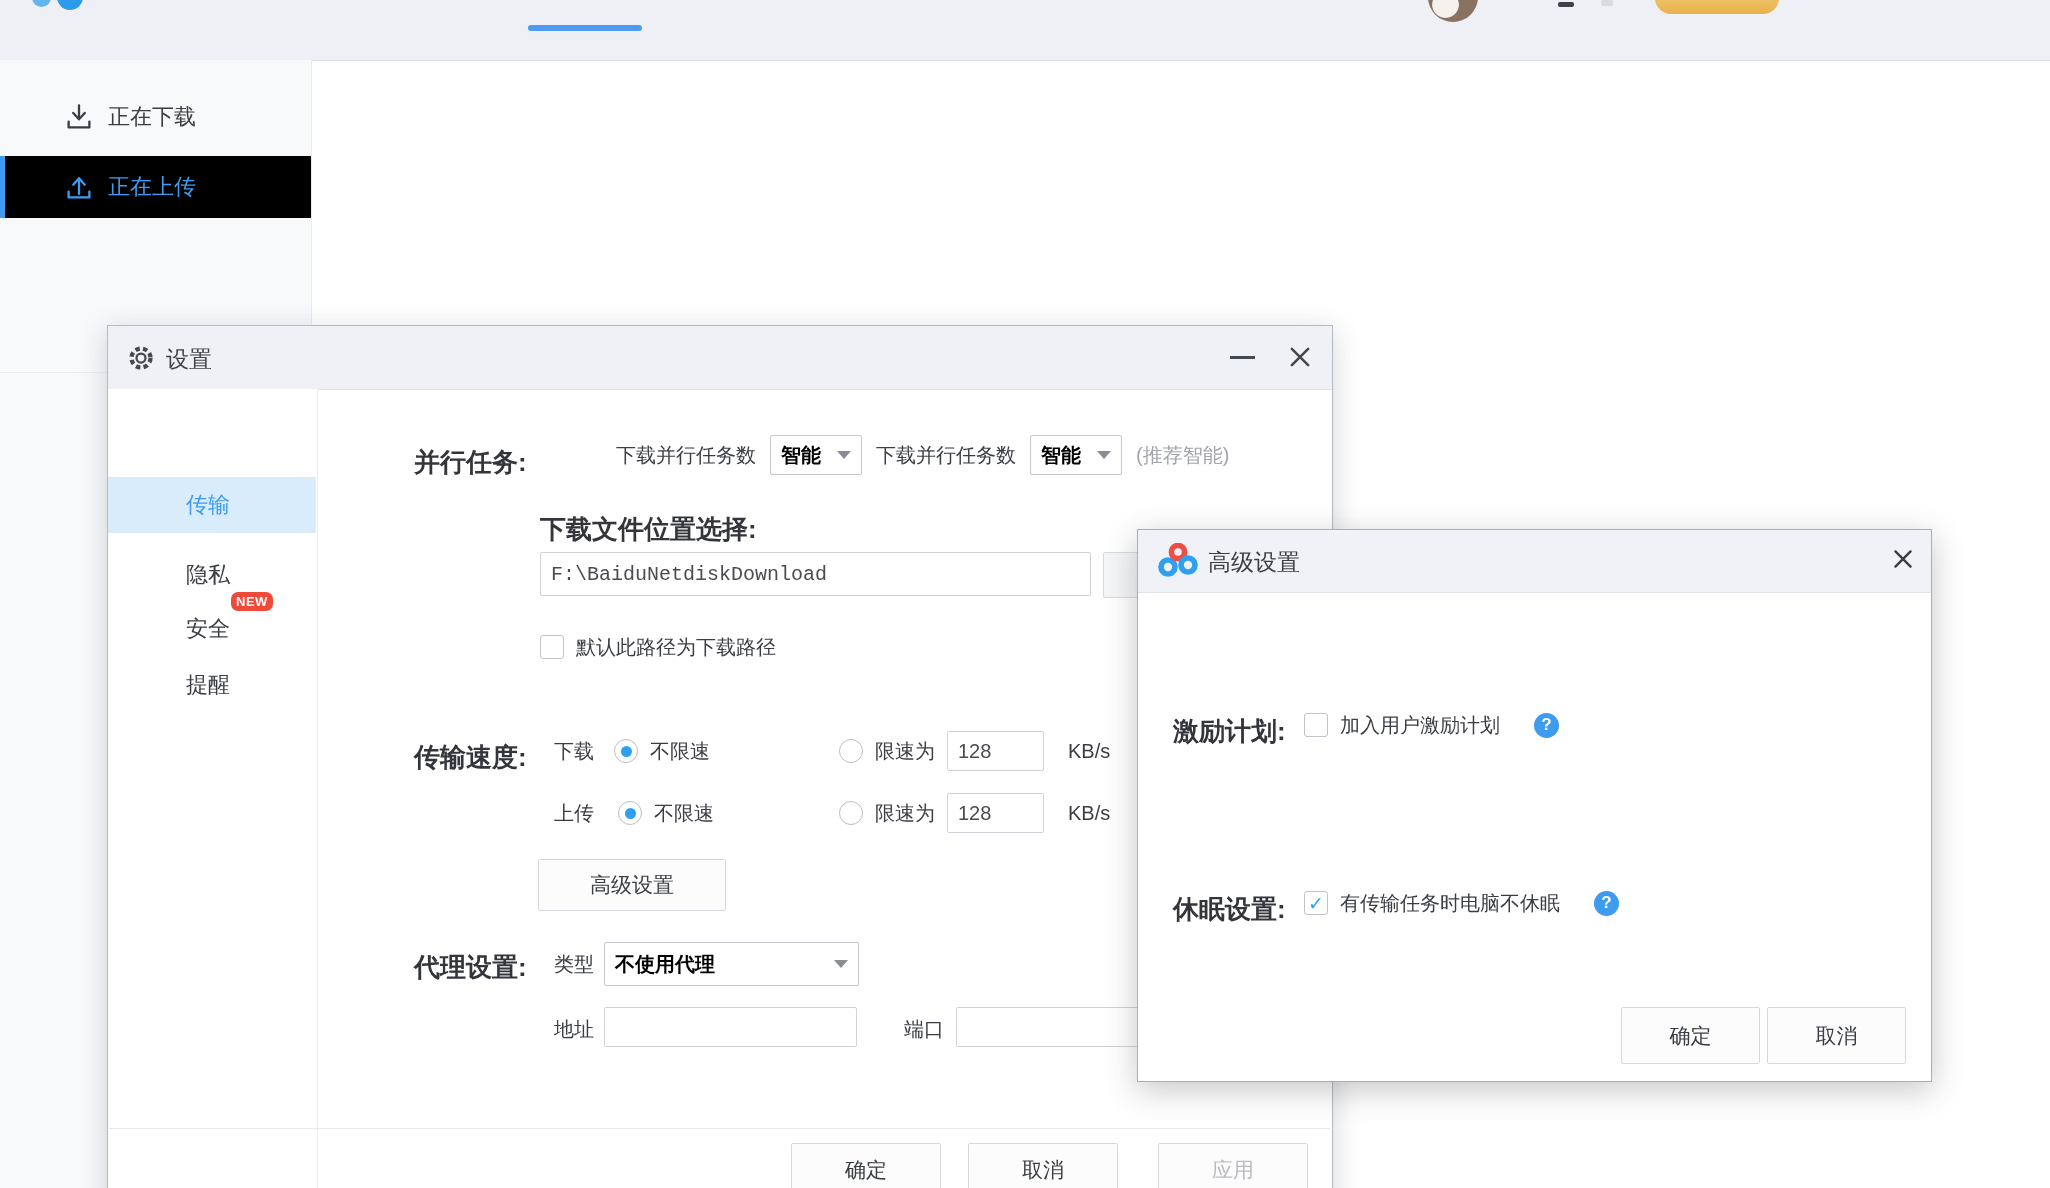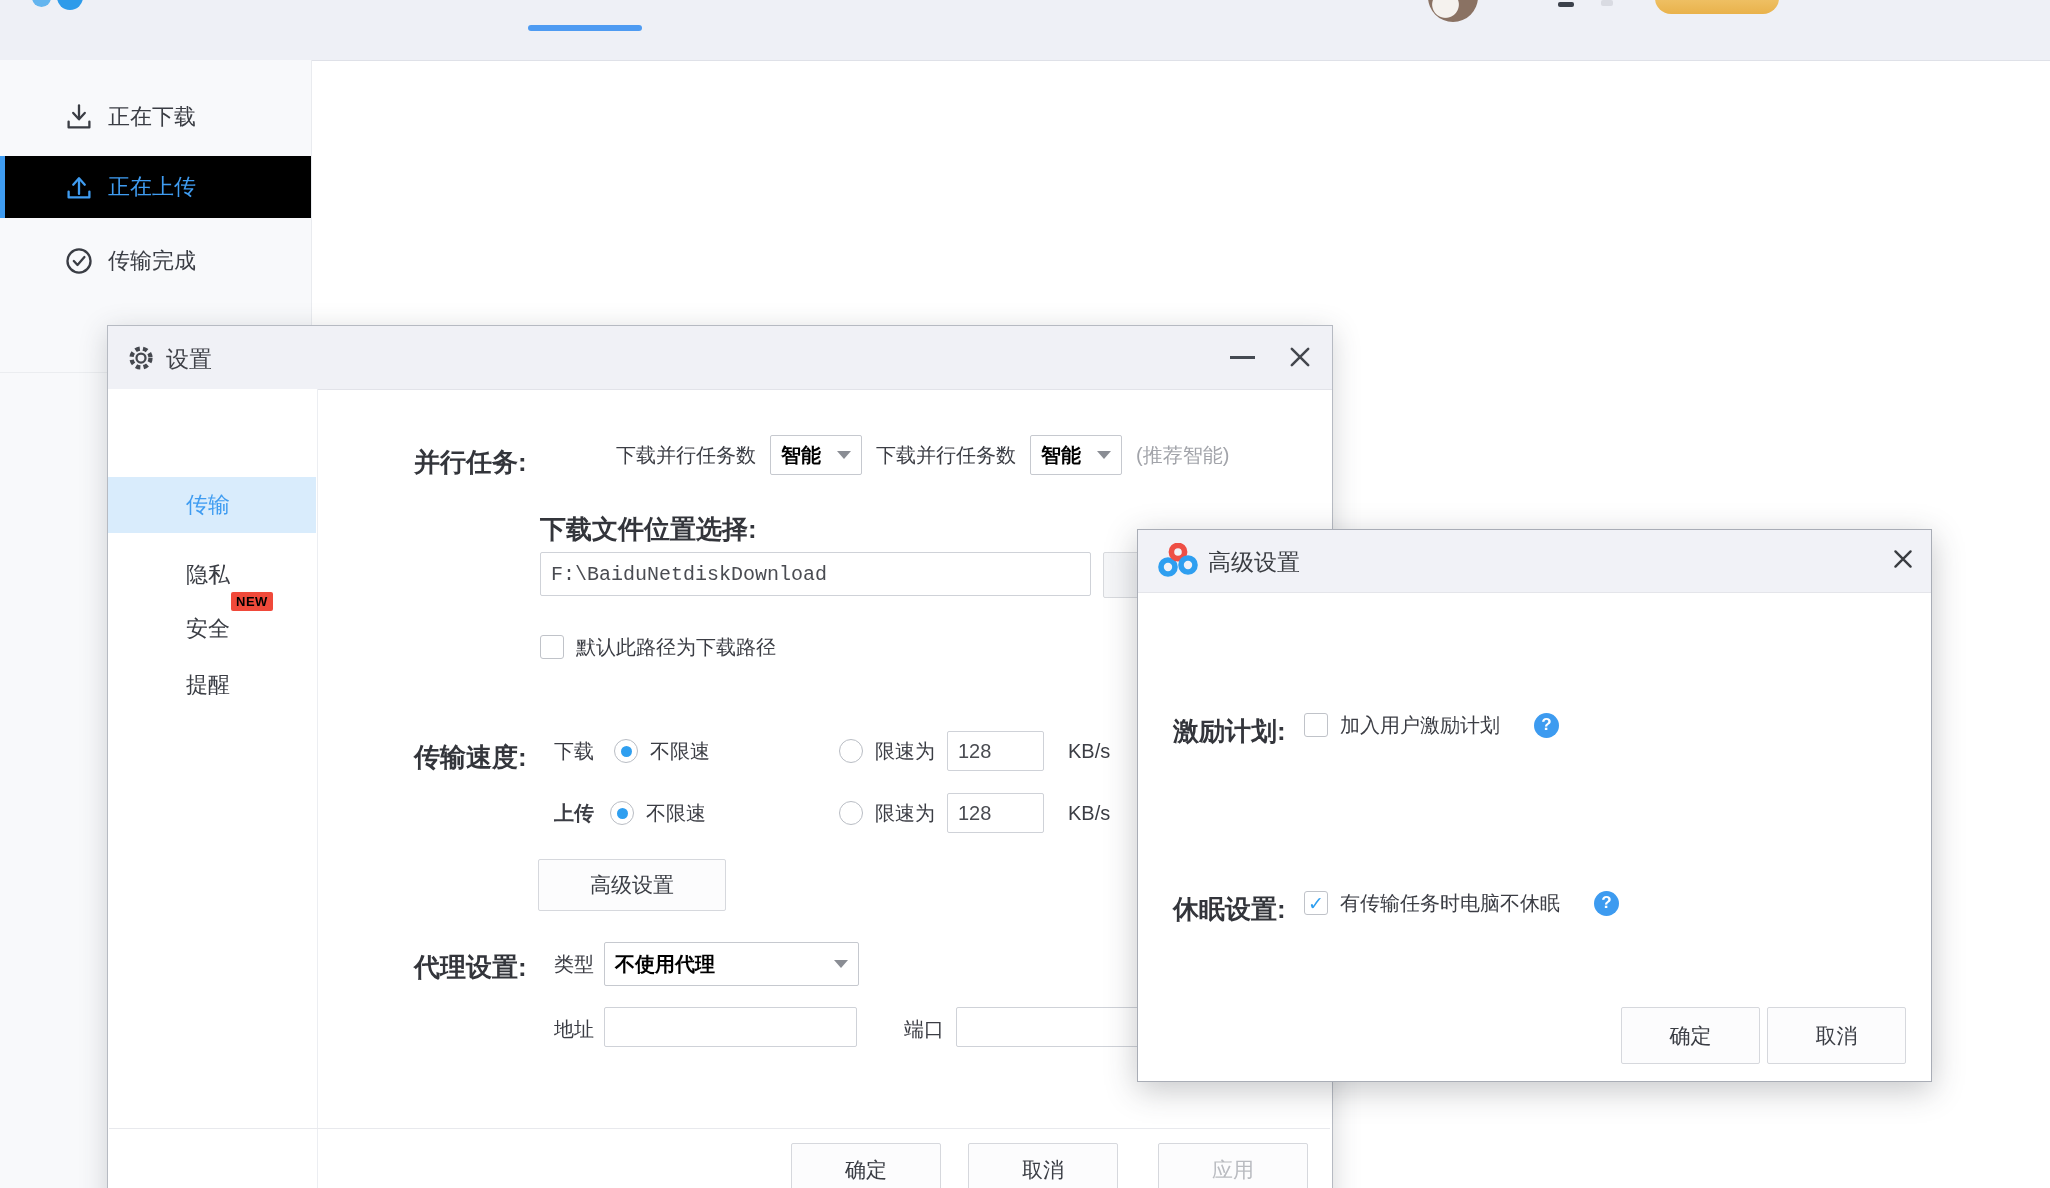--- a/index.html
+++ b/index.html
@@ -51,22 +51,22 @@
             box-shadow:0 6px 26px rgba(60,64,72,.22);z-index:10;}
   #settings-titlebar{left:0;top:0;width:100%;height:63px;background:#f0f1f6;border-bottom:1px solid #e2e3e9;}
   #settings-title{left:58px;top:18px;font-size:23px;color:#3f4148;}
   #settings-min{left:1122px;top:30px;width:25px;height:3px;background:#454a52;cursor:pointer;}
   #settings-close{left:1178px;top:17px;width:28px;height:28px;cursor:pointer;}
   #settings-nav{left:0;top:63px;width:209px;height:837px;background:#fff;border-right:1px solid #eceef2;}
   .nav-item{position:absolute;left:0;width:208px;height:56px;display:flex;align-items:center;cursor:pointer;}
   .nav-item .lbl{margin-left:78px;font-size:22px;color:#3a3d44;}
   .nav-item.active{background:#d9ecfc;}
   .nav-item.active .lbl{color:#3f9cf1;}
-  .badge{position:absolute;left:123px;top:-9px;background:#f0493a;color:#000000;font-size:13px;font-weight:bold;
-         padding:2px 5px;border-radius:2px;letter-spacing:.5px;}
+  .badge{position:absolute;left:123px;top:-9px;background:#f0493a;color:#ffffff;font-size:13px;font-weight:bold;
+         padding:2px 5px;border-radius:7px;letter-spacing:.5px;}
   #settings-sep{left:1px;top:802px;width:1221px;height:1px;background:#e8e9ed;position:absolute;}
   
   #advanced{left:1137px;top:529px;width:793px;height:551px;background:#fff;border:1px solid #a9adb6;
             box-shadow:0 8px 30px rgba(50,54,62,.28);z-index:20;}
   #advanced-header{left:0;top:0;width:100%;height:62px;background:#f1f2f7;border-bottom:1px solid #e4e5ea;}
   #advanced-title{left:70px;top:17px;font-size:23px;color:#3a3d42;}
   #advanced-close{left:752px;top:16px;width:26px;height:26px;cursor:pointer;}
   svg{display:block;}
 </style>
 </head>
@@ -94,27 +94,20 @@
       <span class="lbl">正在下载</span>
     </div>
     <div class="side-item active" style="top:96px;">
       <svg class="ic" viewBox="0 0 26 26" fill="none" stroke="#3f9cf1" stroke-width="2" stroke-linecap="round" stroke-linejoin="round">
         <path d="M13 19V6"></path>
           <path d="M8 11l5-5.5 5 5.5"></path>
           <path d="M4 17v5h18v-5"></path>
       </svg>
       <span class="lbl">正在上传</span>
     </div>
-    <div class="side-item" style="top:170px;">
-      <svg class="ic" viewBox="0 0 26 26" fill="none" stroke="#3a3d44" stroke-width="2" stroke-linecap="round" stroke-linejoin="round">
-        <circle cx="13" cy="13" r="10"></circle>
-          <path d="M8.5 13l3.2 3.4 6-6.8"></path>
-      </svg>
-      <span class="lbl">传输完成</span>
-    </div>
     <div id="side-sep"></div>
   </div>
 
   <div id="settings" class="abs">
     <div id="settings-titlebar" class="abs">
       <svg class="abs" style="left:18px;top:17px;" width="30" height="30" viewBox="0 0 24 24">
         <circle cx="12" cy="12" r="3.6" fill="none" stroke="#45484f" stroke-width="1.8"></circle>
         <circle cx="12" cy="12" r="7.6" fill="none" stroke="#45484f" stroke-width="3.4" stroke-dasharray="3.6 2.6"></circle>
       </svg>
       <span id="settings-title" class="abs">设置</span>
@@ -169,21 +162,21 @@
       <div class="radio on"></div>
       <span class="rlabel">不限速</span>
     </div>
     <div class="abs row" style="left:731px;top:404px;height:42px;gap:12px;">
       <div class="radio"></div>
       <span class="rlabel">限速为</span>
       <input class="tbox" style="width: 75px; height: 38px;" value="128">
       <span class="rlabel" style="margin-left:12px;">KB/s</span>
     </div>
     <div class="abs row" style="left:446px;top:466px;height:42px;gap:12px;">
-      <span class="rlabel" style="margin-right:4px;font-weight:bold;">上传</span>
+      <span class="rlabel" style="margin-right:12px;">上传</span>
       <div class="radio on"></div>
       <span class="rlabel">不限速</span>
     </div>
     <div class="abs row" style="left:731px;top:466px;height:42px;gap:12px;">
       <div class="radio"></div>
       <span class="rlabel">限速为</span>
       <input class="tbox" style="width: 75px; height: 38px;" value="128">
       <span class="rlabel" style="margin-left:12px;">KB/s</span>
     </div>
     <div class="abs dlg-btn" style="left:430px;top:533px;width:186px;height:50px;">高级设置</div>

